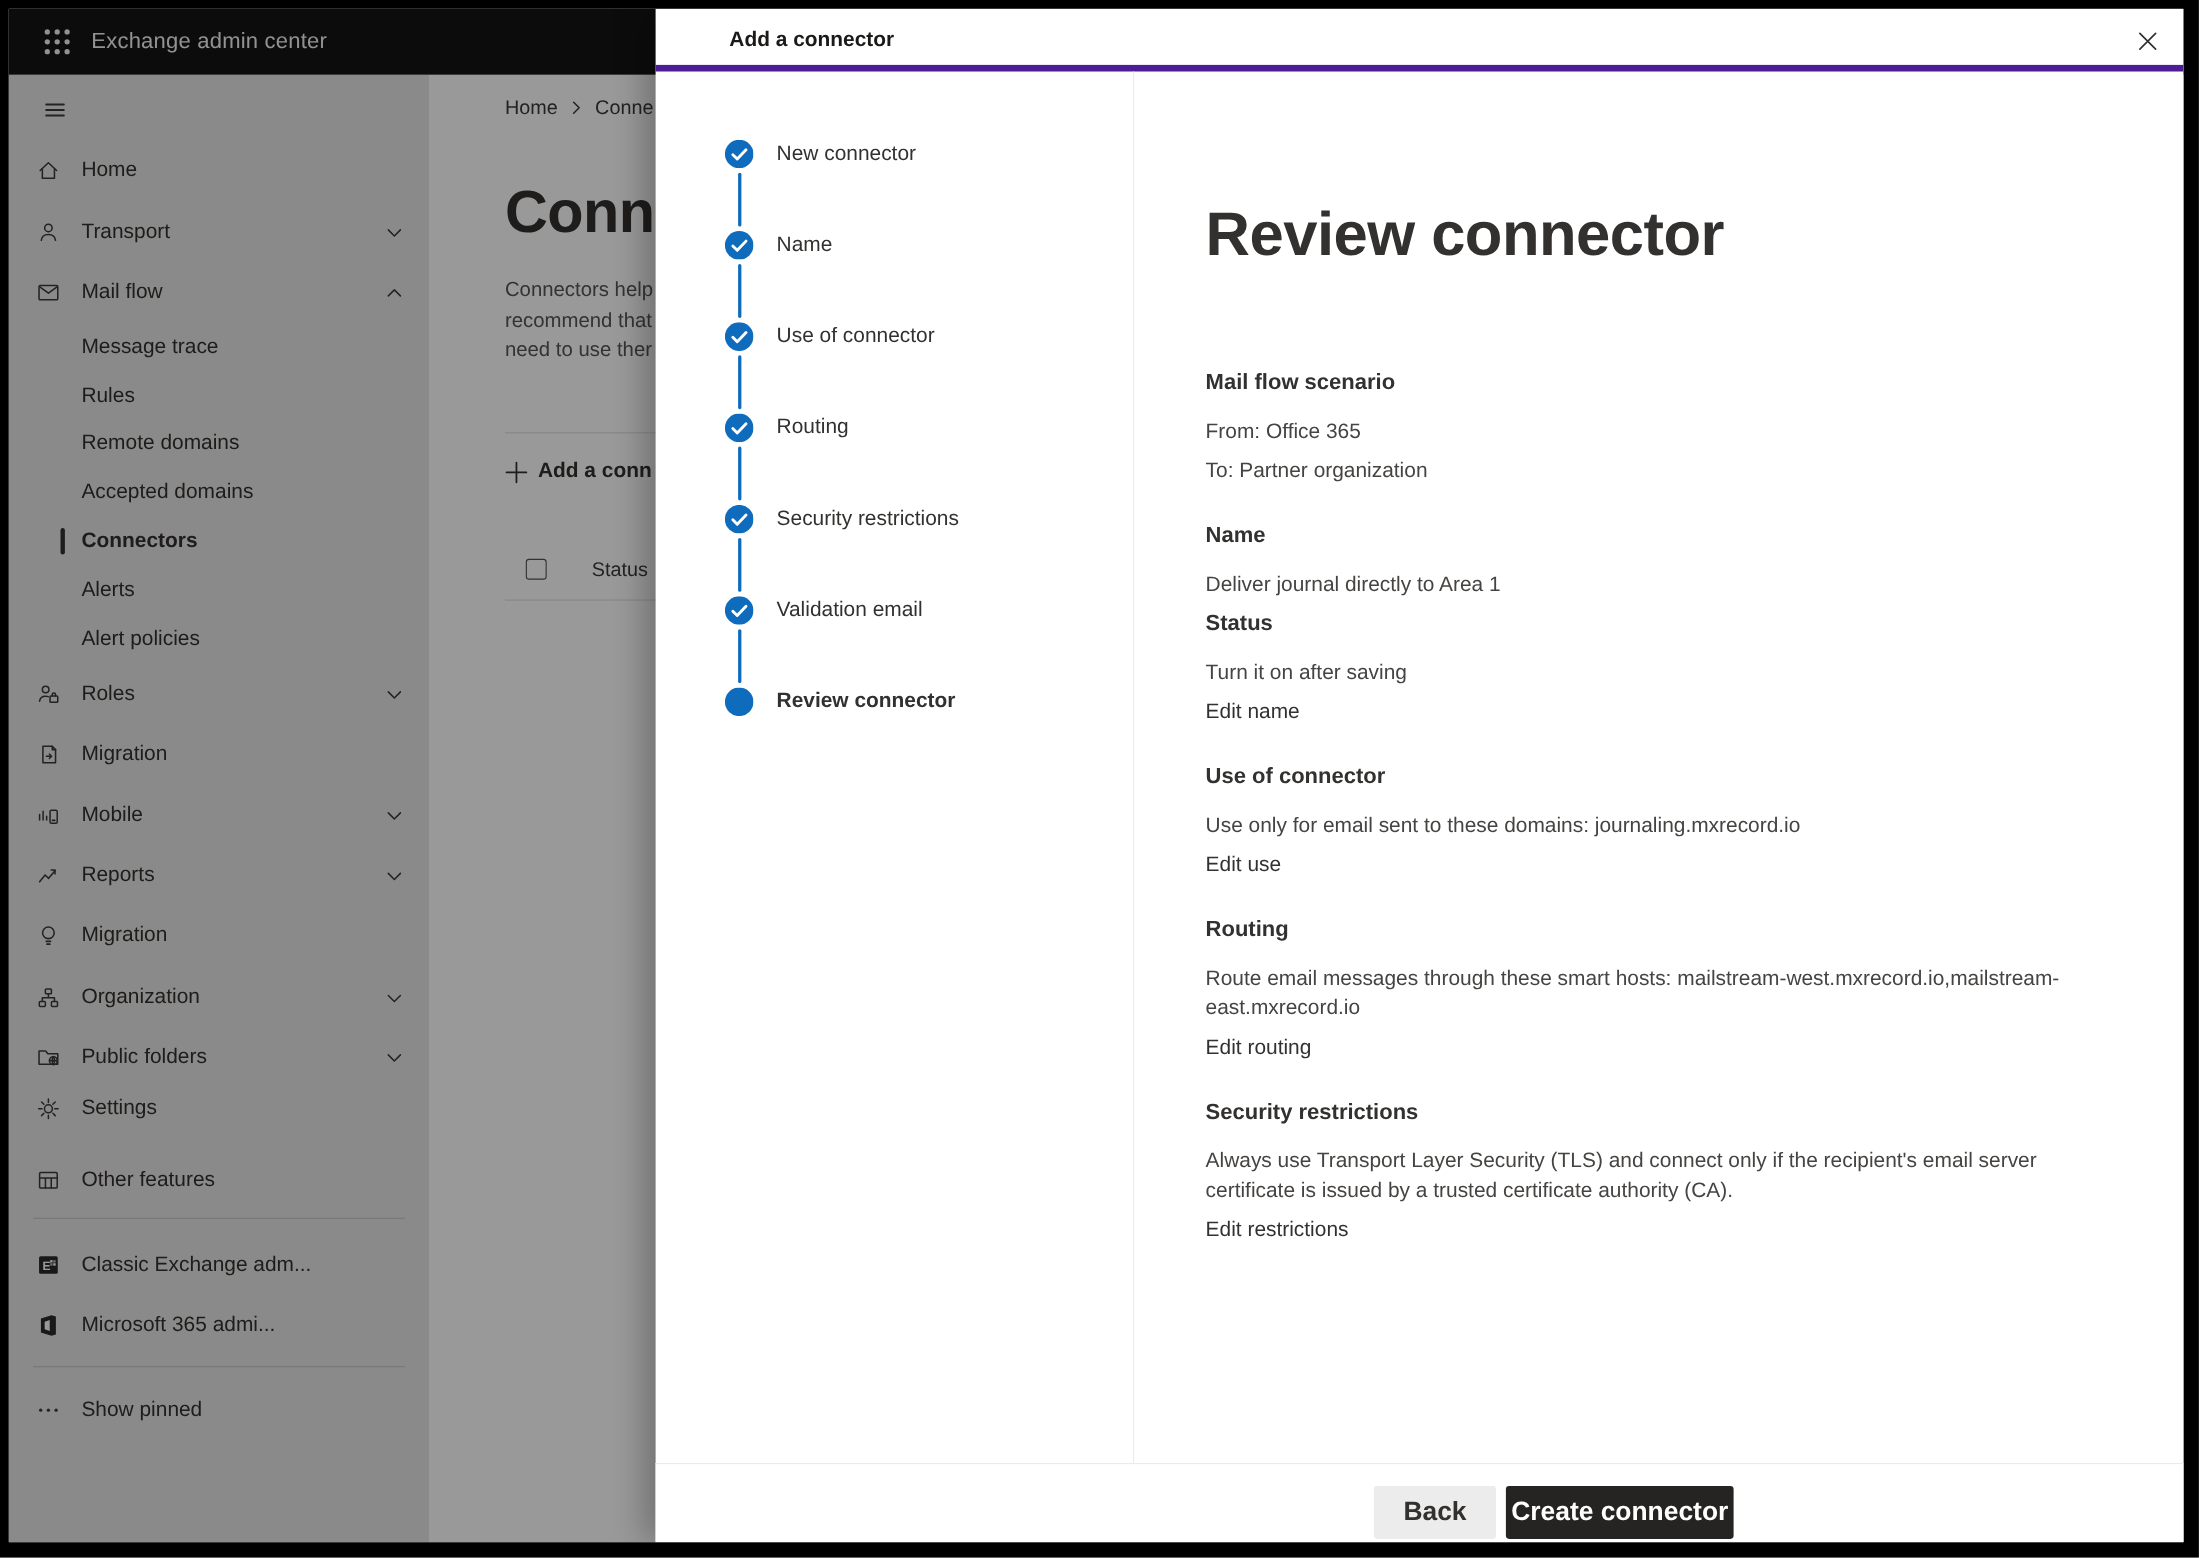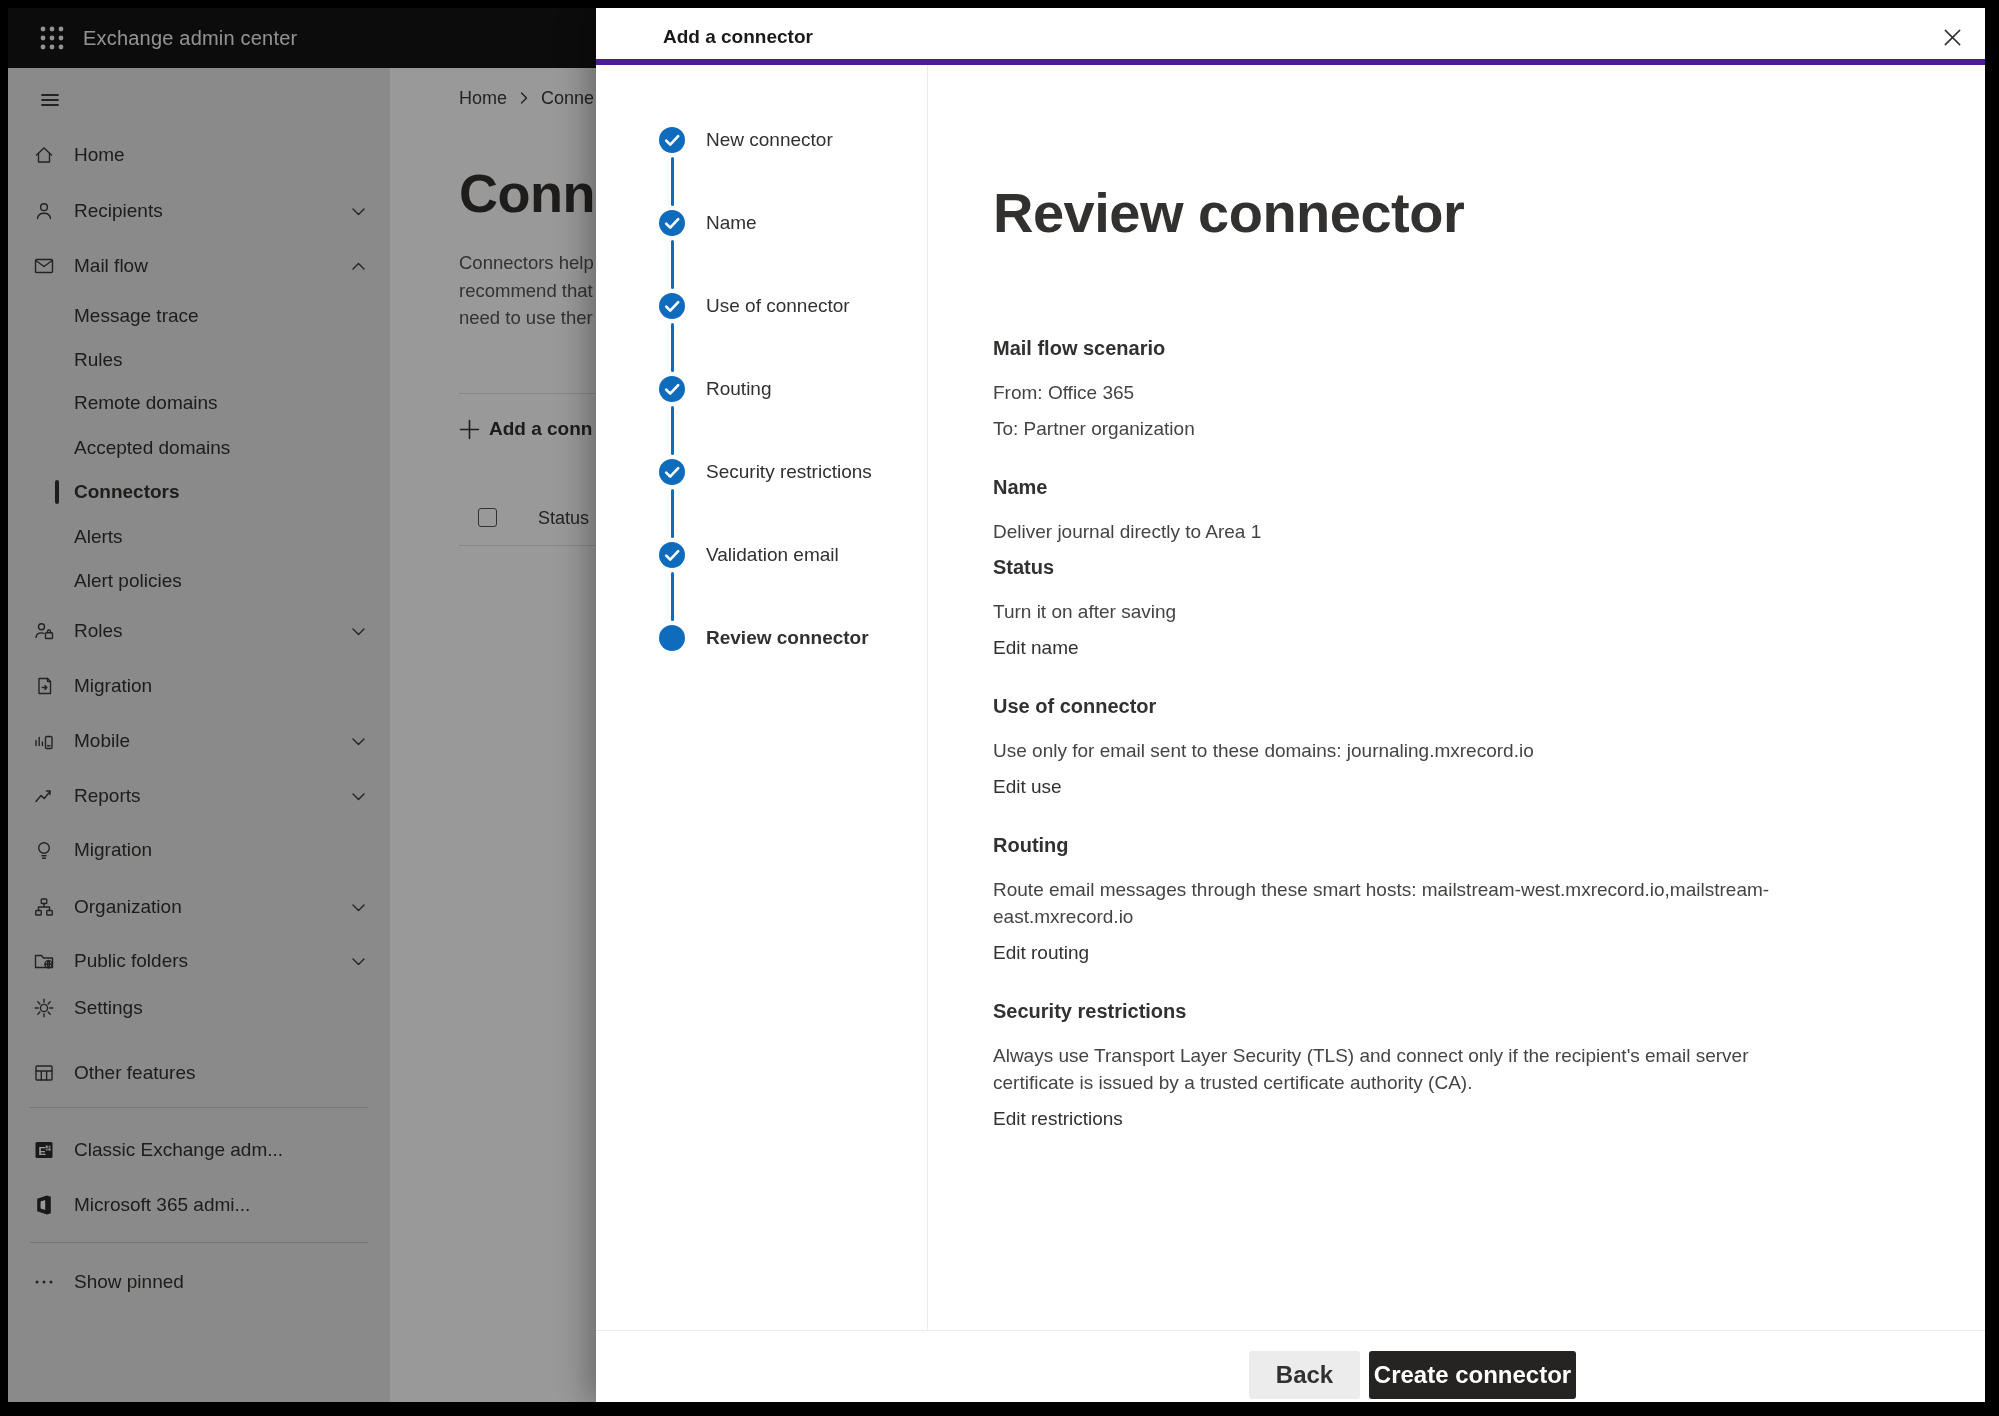--- a/index.html
+++ b/index.html
@@ -56,21 +56,21 @@
   
   .panel { position:absolute; left:588px; top:0; bottom:0; width:1389px; background:#fff; z-index:10;
            box-shadow:-10px 0 28px rgba(0,0,0,.28); }
   .panel-header { position:absolute; left:0; right:0; top:0; height:57px; border-bottom:6px solid #4c1d95; }
   .panel-title { position:absolute; left:67px; top:0; height:57px; line-height:57px;
                  font-size:19px; font-weight:700; color:#1b1a19; }
   .close-btn { position:absolute; right:12px; top:8px; width:42px; height:42px;
                display:flex; align-items:center; justify-content:center; cursor:pointer; }
 
   .panel-body { position:absolute; left:0; right:0; top:57px; bottom:72px; display:flex; }
-  .steps-col { position:relative; width:332px; flex:none; border-right:1px solid #edebe9; }
+  .steps-col { position:relative; width:435px; flex:none; border-right:1px solid #edebe9; }
   .step { position:absolute; left:63px; height:28px; display:flex; align-items:center; gap:21px; cursor:pointer; }
   .step-label { font-size:19px; color:#323130; white-space:nowrap; }
   .step.current .step-label { font-weight:700; }
   .seg { position:absolute; left:74.5px; width:3px; height:49px; background:#0f6cbd; border-radius:1.5px; }
 
   .content-col { flex:1; position:relative; padding-left:65px; overflow:hidden; }
   .review-heading { margin-top:116px; font-size:56px; font-weight:700; letter-spacing:-0.5px;
                     color:#323130; line-height:64px; }
   .section { margin-top:32px; max-width:800px; }
   .section.first { margin-top:90px; }
@@ -123,21 +123,21 @@
           <path d="M6.5 10.5V19h11v-8.5"></path>
         </svg>
       <span class="nav-label">Home</span>
     </div>
 
     <div class="nav-row" style="top:123px">
       <svg class="nav-icon icon-stroke" viewBox="0 0 24 24">
           <circle cx="12" cy="8.2" r="3.4"></circle>
           <path d="M5.5 19.5c.4-3.6 3-5.3 6.5-5.3s6.1 1.7 6.5 5.3"></path>
         </svg>
-      <span class="nav-label">Recipients</span>
+      <span class="nav-label">Transport</span>
       <svg class="chev icon-stroke" viewBox="0 0 15 15">
           <path d="m2 5 5.5 5.5L13 5"></path>
         </svg>
     </div>
 
     <div class="nav-row" style="top:178px">
       <svg class="nav-icon icon-stroke" viewBox="0 0 24 24">
           <rect x="3.5" y="5.5" width="17" height="13" rx="1"></rect>
           <path d="m4.5 7 7.5 5.5L19.5 7"></path>
         </svg>

